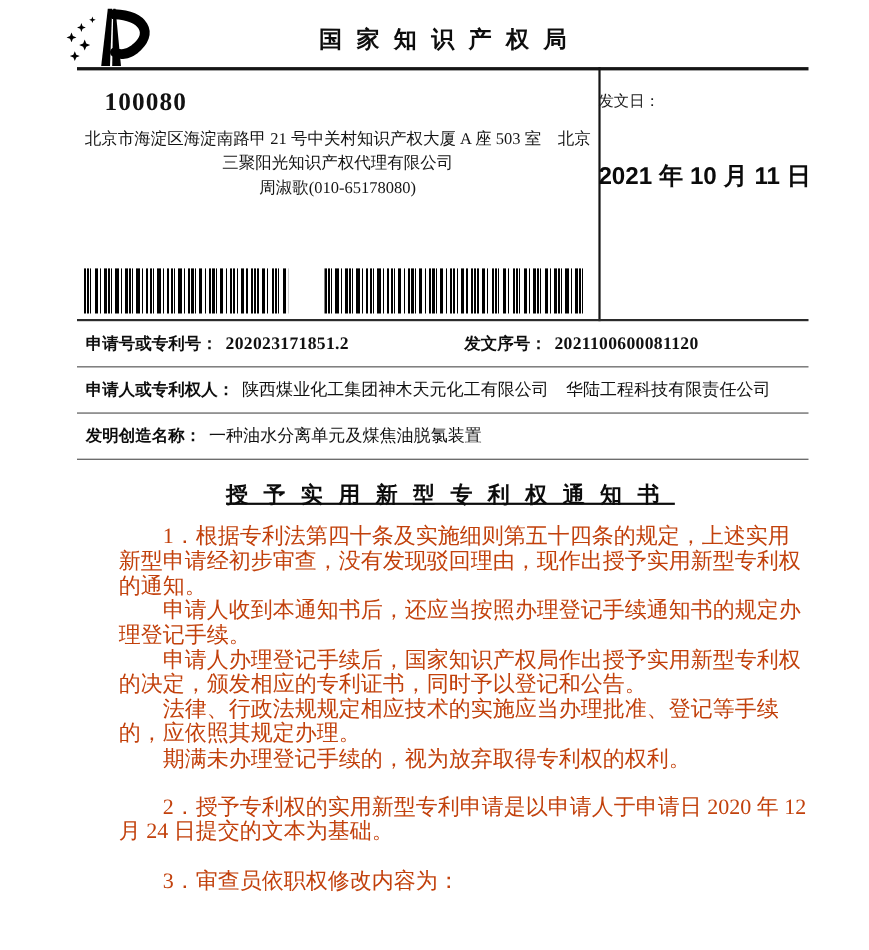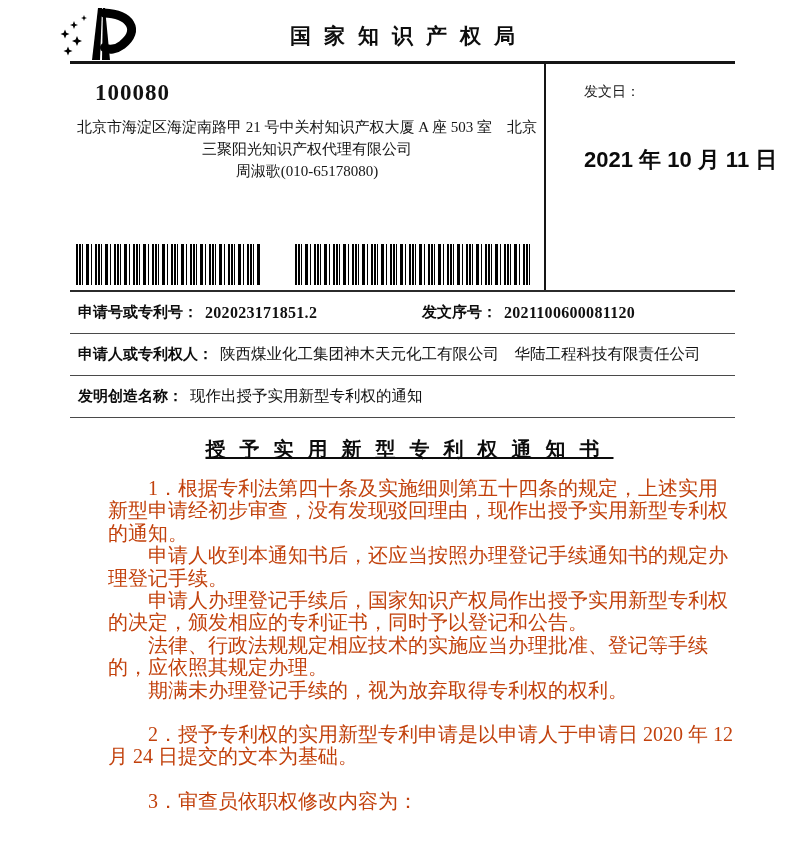--- a/index.html
+++ b/index.html
@@ -33,21 +33,21 @@
     position:absolute; top:244px; height:41px;
     background:repeating-linear-gradient(90deg,
       #000 0 2px, #fff 2px 3px, #000 3px 5px, #fff 5px 6px,
       #000 6px 7px, #fff 7px 10px, #000 10px 13px, #fff 13px 15px,
       #000 15px 16px, #fff 16px 19px);
   }
   .barcode.left  { left:76px;  width:186px; }
   .barcode.right { left:295px; width:236px; }
 
   
-  .dispatch { position:absolute; left:564px; top:61px; width:189px; height:231px; padding:22px 0 0 20px; }
+  .dispatch { position:absolute; left:524px; top:61px; width:189px; height:231px; padding:22px 0 0 20px; }
   .dispatch-label { font-size:14px; color:#1a1a1a; }
   .dispatch-date {
     margin-top:44px; font-family:"Liberation Sans","DejaVu Sans",sans-serif;
     font-size:22px; font-weight:700; color:#0b0b0b; white-space:nowrap;
   }
 
   
   .rows { position:absolute; left:70px; top:292px; width:665px; }
   .field-row {
     position:relative; height:42px; display:flex; align-items:center;
@@ -118,21 +118,21 @@
         <span class="f-label">发文序号：</span>
         <span class="f-value num">2021100600081120</span>
       </div>
     </div>
     <div class="field-row">
       <span class="f-label">申请人或专利权人：</span>
       <span class="f-value">陕西煤业化工集团神木天元化工有限公司　华陆工程科技有限责任公司</span>
     </div>
     <div class="field-row">
       <span class="f-label">发明创造名称：</span>
-      <span class="f-value">现作出授予实用新型专利权的通知</span>
+      <span class="f-value">一种油水分离单元及煤焦油脱氯装置</span>
     </div>
   </div>
 
   <div class="notice-title">授予实用新型专利权通知书</div>
 
   <div class="body-text">
     <p>1．根据专利法第四十条及实施细则第五十四条的规定，上述实用新型申请经初步审查，没有发现驳回理由，现作出授予实用新型专利权的通知。</p>
     <p>申请人收到本通知书后，还应当按照办理登记手续通知书的规定办理登记手续。</p>
     <p>申请人办理登记手续后，国家知识产权局作出授予实用新型专利权的决定，颁发相应的专利证书，同时予以登记和公告。</p>
     <p>法律、行政法规规定相应技术的实施应当办理批准、登记等手续的，应依照其规定办理。</p>

